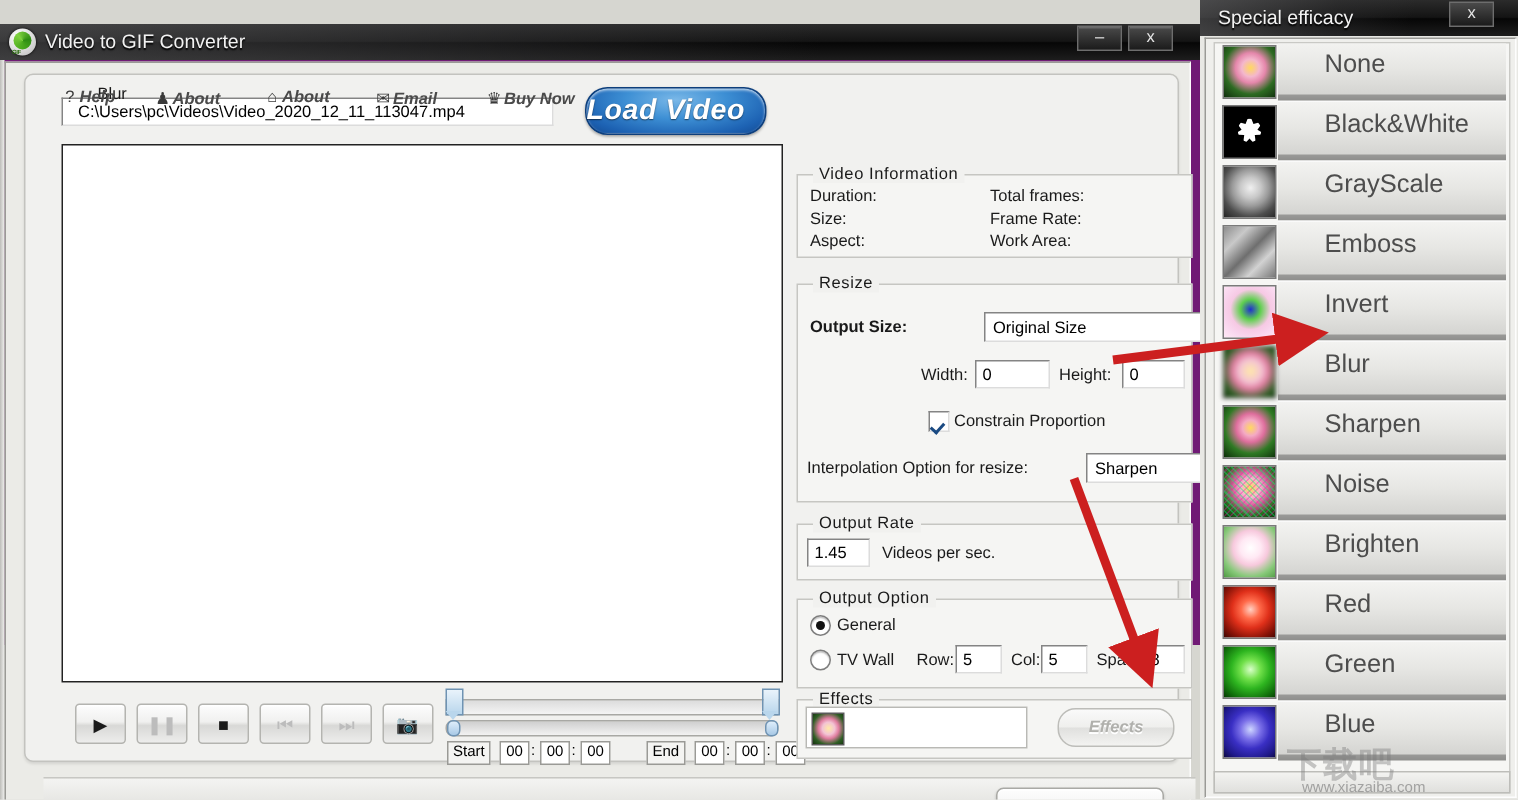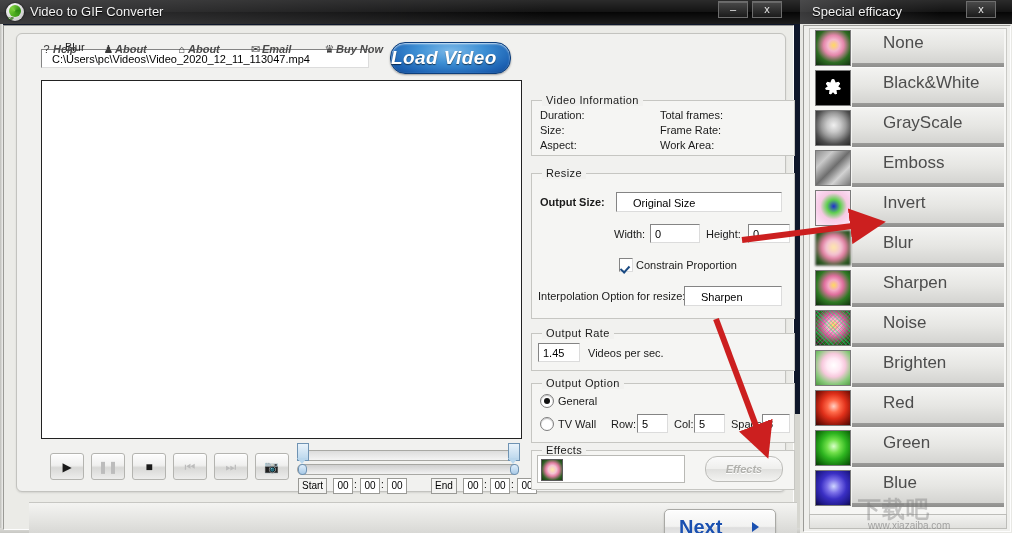--- a/index.html
+++ b/index.html
@@ -5,22 +5,22 @@
   html,body{margin:0;padding:0;}
   body{
     width:1012px;height:533px;overflow:hidden;
     font-family:"Liberation Sans", sans-serif;
     font-size:11px;
     background:#d6d6d0;
     position:relative;
   }
   
   #main-window{
-    position:absolute;left:0;top:0;width:800px;height:414px;
-    background:#0f172a;
+    position:absolute;left:0;top:16px;width:800px;height:414px;
+    background:#701a75;
   }
   #main-titlebar{
     position:absolute;left:0;top:0;width:800px;height:24px;
     background:linear-gradient(180deg,#2b2b2b 0%,#141414 48%,#060606 52%,#1d1d1d 100%);
     overflow:hidden;
   }
   #main-titlebar .gloss{
     position:absolute;left:0;top:0;width:760px;height:24px;
     background:linear-gradient(100deg, rgba(90,90,92,.55) 0%, rgba(60,60,62,.35) 45%, rgba(20,20,20,0) 72%);
     pointer-events:none;
@@ -196,22 +196,23 @@
   #grp-rate{left:514px;top:299px;width:262px;height:36px;}
   #grp-outopt{left:514px;top:349px;width:262px;height:58px;}
   #grp-effects{left:514px;top:416px;width:262px;height:38px;}
 
   .info-lbl{position:absolute;font-size:11px;color:#1a1a1a;white-space:nowrap;}
 
   .sel{
     position:absolute;height:20px;background:#ffffff;
     border-top:1px solid #848484;border-left:1px solid #848484;
     border-right:1px solid #dcdcdc;border-bottom:1px solid #dcdcdc;
-    font-size:11px;color:#000;line-height:20px;padding-left:16px;box-sizing:border-box;
-    cursor:pointer;
+    font-size:11px;color:#000;line-height:20px;padding-left:5px;box-sizing:border-box;
+    cursor:pointer;
+    margin-left:40px;
   }
   .spin{
     position:absolute;height:19px;background:#ffffff;
     border-top:1px solid #848484;border-left:1px solid #848484;
     border-right:1px solid #dcdcdc;border-bottom:1px solid #dcdcdc;
     font-size:11px;color:#000;line-height:19px;padding-left:4px;box-sizing:border-box;
   }
 
   .chk{
     position:absolute;width:12px;height:12px;background:#fff;

